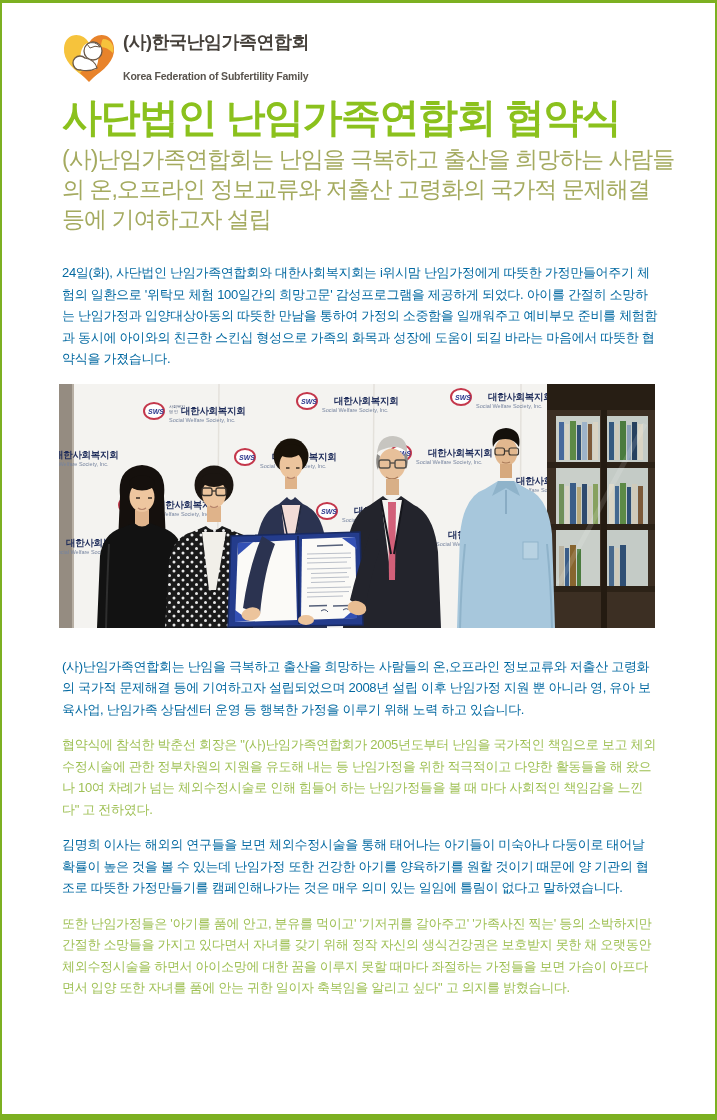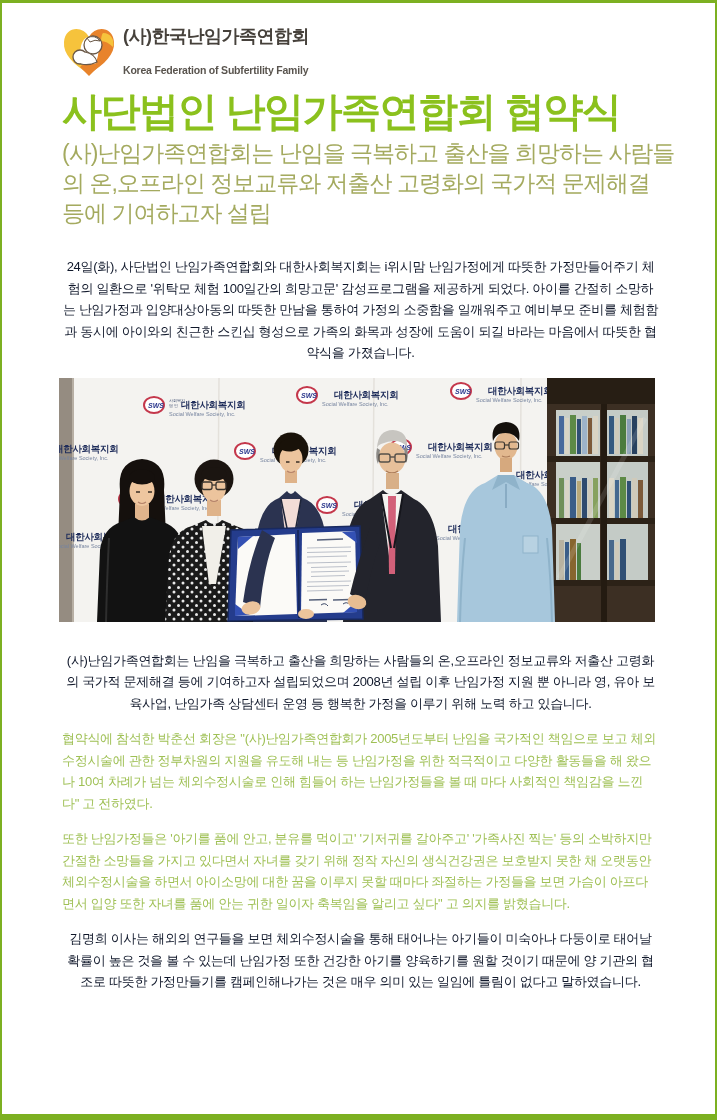--- a/index.html
+++ b/index.html
@@ -7,42 +7,42 @@
     position:relative;
     width:717px;height:1120px;
     box-sizing:border-box;
     background:#ffffff;
     border-style:solid;
     border-color:#7cb021;
     border-width:3px 2px 6px 2px;
     overflow:hidden;
     font-family:"Liberation Sans", sans-serif;
   }
-  .content{padding:21px 57px 0 60px;}
+  .content{padding:27px 57px 0 60px;}
   .logo-row{display:flex;align-items:center;height:54px;}
   .logo-icon{width:60px;height:54px;flex:0 0 auto;margin-left:-3px;}
   .logo-text{margin-left:4px;}
   .org-ko{font-size:18px;font-weight:bold;color:#46413b;letter-spacing:-0.5px;line-height:20px;}
   .org-en{font-size:10.5px;font-weight:bold;color:#59544e;letter-spacing:-0.2px;line-height:13px;margin-top:18px;}
   h1.title{
     margin:15px 0 0 0;
     font-size:40px;line-height:36px;font-weight:800;
     color:#8bc11d;letter-spacing:-1.5px;
   }
   .subtitle{
     margin:9px 0 0 0;width:615px;
     font-size:23px;line-height:30px;font-weight:400;
     color:#a4aa5f;letter-spacing:-1px;
   }
   .para{
     width:597px;
     font-size:13px;line-height:21.5px;letter-spacing:-0.3px;
     margin:0 0 14px 0;
   }
-  .para.gray{color:#0f172a;text-align:center;}
+  .para.gray{color:#0369a1;}
   .para.green{color:#9fc055;}
   .para.first{margin-top:28px;}
   .photo-wrap{margin:8px 0 28px -3px;width:596px;height:244px;line-height:0;}
   .footer-space{height:1px;}
 </style>
 </head>
 <body>
 
 <div class="page">
   <div class="content">
@@ -301,18 +301,18 @@
           <path d="M311 150 Q298 186 291 216 L306 226 Q311 191 323 160 Z" fill="#23242c"></path>
           <ellipse cx="192" cy="230" rx="9.5" ry="6.5" fill="#ecc49c" transform="rotate(-12 192 230)"></ellipse>
           <ellipse cx="298" cy="224" rx="9.5" ry="7" fill="#e8bd92" transform="rotate(14 298 224)"></ellipse>
           <ellipse cx="247" cy="236" rx="8" ry="5" fill="#ecc49c"></ellipse>
         </g>
       </svg>
     </div>
 
     <p class="para gray">(사)난임가족연합회는 난임을 극복하고 출산을 희망하는 사람들의 온,오프라인 정보교류와 저출산 고령화의 국가적 문제해결 등에 기여하고자 설립되었으며 2008년 설립 이후 난임가정 지원 뿐 아니라 영, 유아 보육사업, 난임가족 상담센터 운영 등 행복한 가정을 이루기 위해 노력 하고 있습니다.</p>
     <p class="para green">협약식에 참석한 박춘선 회장은 "(사)난임가족연합회가 2005년도부터 난임을 국가적인 책임으로 보고 체외수정시술에 관한 정부차원의 지원을 유도해 내는 등 난임가정을 위한 적극적이고 다양한 활동들을 해 왔으나 10여 차례가 넘는 체외수정시술로 인해 힘들어 하는 난임가정들을 볼 때 마다 사회적인 책임감을 느낀다" 고 전하였다.</p>
+    <p class="para gray">김명희 이사는 해외의 연구들을 보면 체외수정시술을 통해 태어나는 아기들이 미숙아나 다둥이로 태어날 확률이 높은 것을 볼 수 있는데 난임가정 또한 건강한 아기를 양육하기를 원할 것이기 때문에 양 기관의 협조로 따뜻한 가정만들기를 캠페인해나가는 것은 매우 의미 있는 일임에 틀림이 없다고 말하였습니다.</p>
     <p class="para green">또한 난임가정들은 '아기를 품에 안고, 분유를 먹이고' '기저귀를 갈아주고' '가족사진 찍는' 등의 소박하지만 간절한 소망들을 가지고 있다면서 자녀를 갖기 위해 정작 자신의 생식건강권은 보호받지 못한 채 오랫동안 체외수정시술을 하면서 아이소망에 대한 꿈을 이루지 못할 때마다 좌절하는 가정들을 보면 가슴이 아프다면서 입양 또한 자녀를 품에 안는 귀한 일이자 축복임을 알리고 싶다" 고 의지를 밝혔습니다.</p>
-    <p class="para gray">김명희 이사는 해외의 연구들을 보면 체외수정시술을 통해 태어나는 아기들이 미숙아나 다둥이로 태어날 확률이 높은 것을 볼 수 있는데 난임가정 또한 건강한 아기를 양육하기를 원할 것이기 때문에 양 기관의 협조로 따뜻한 가정만들기를 캠페인해나가는 것은 매우 의미 있는 일임에 틀림이 없다고 말하였습니다.</p>
 
     <div class="footer-space"></div>
   </div>
 </div>
 
 </body></html>

